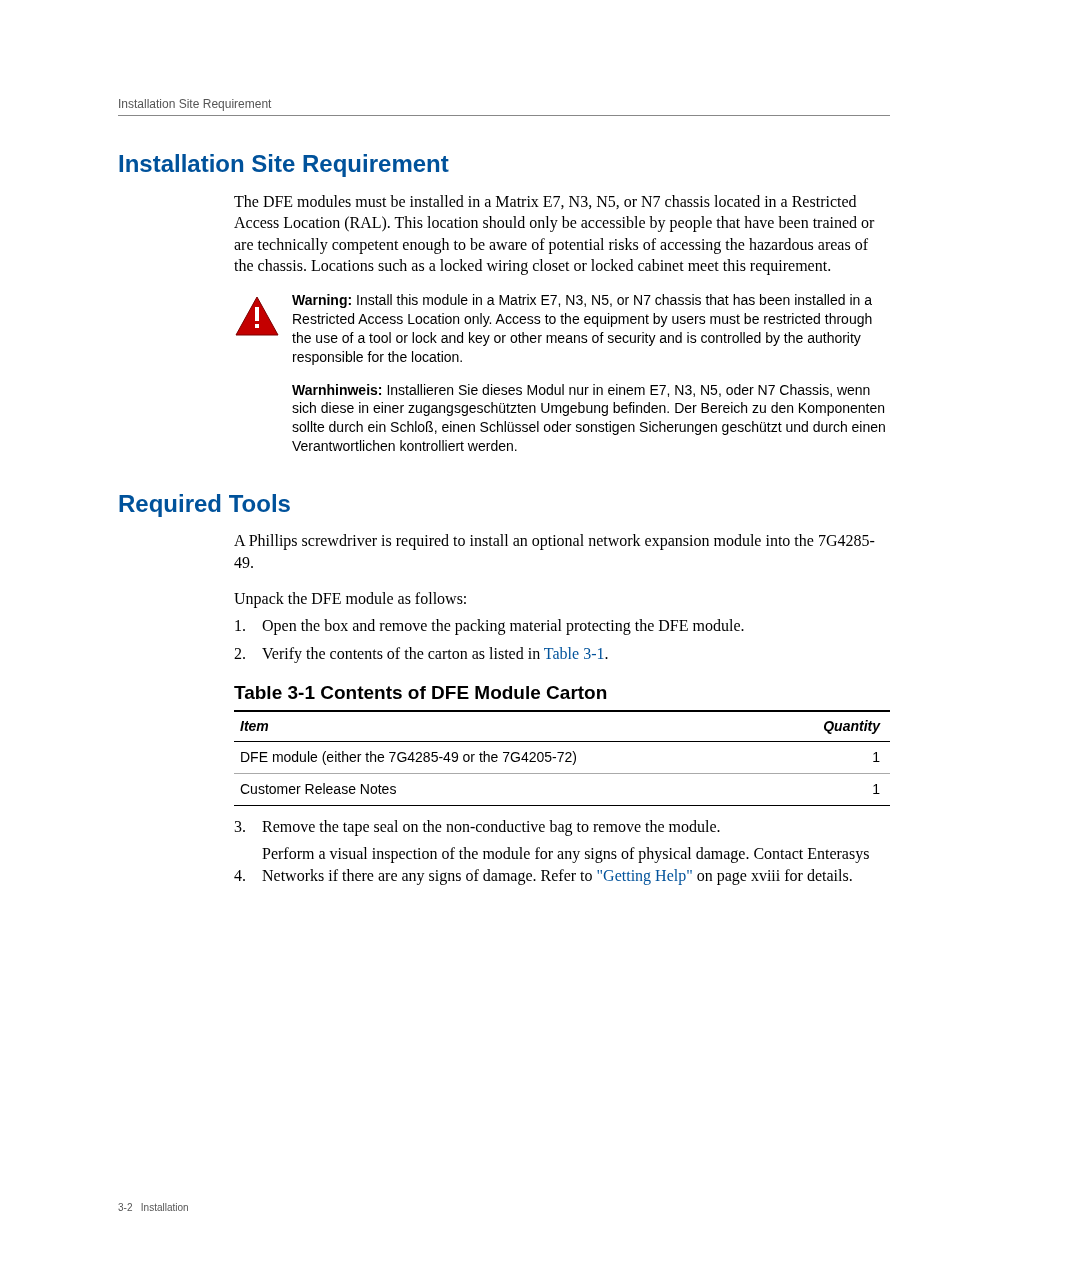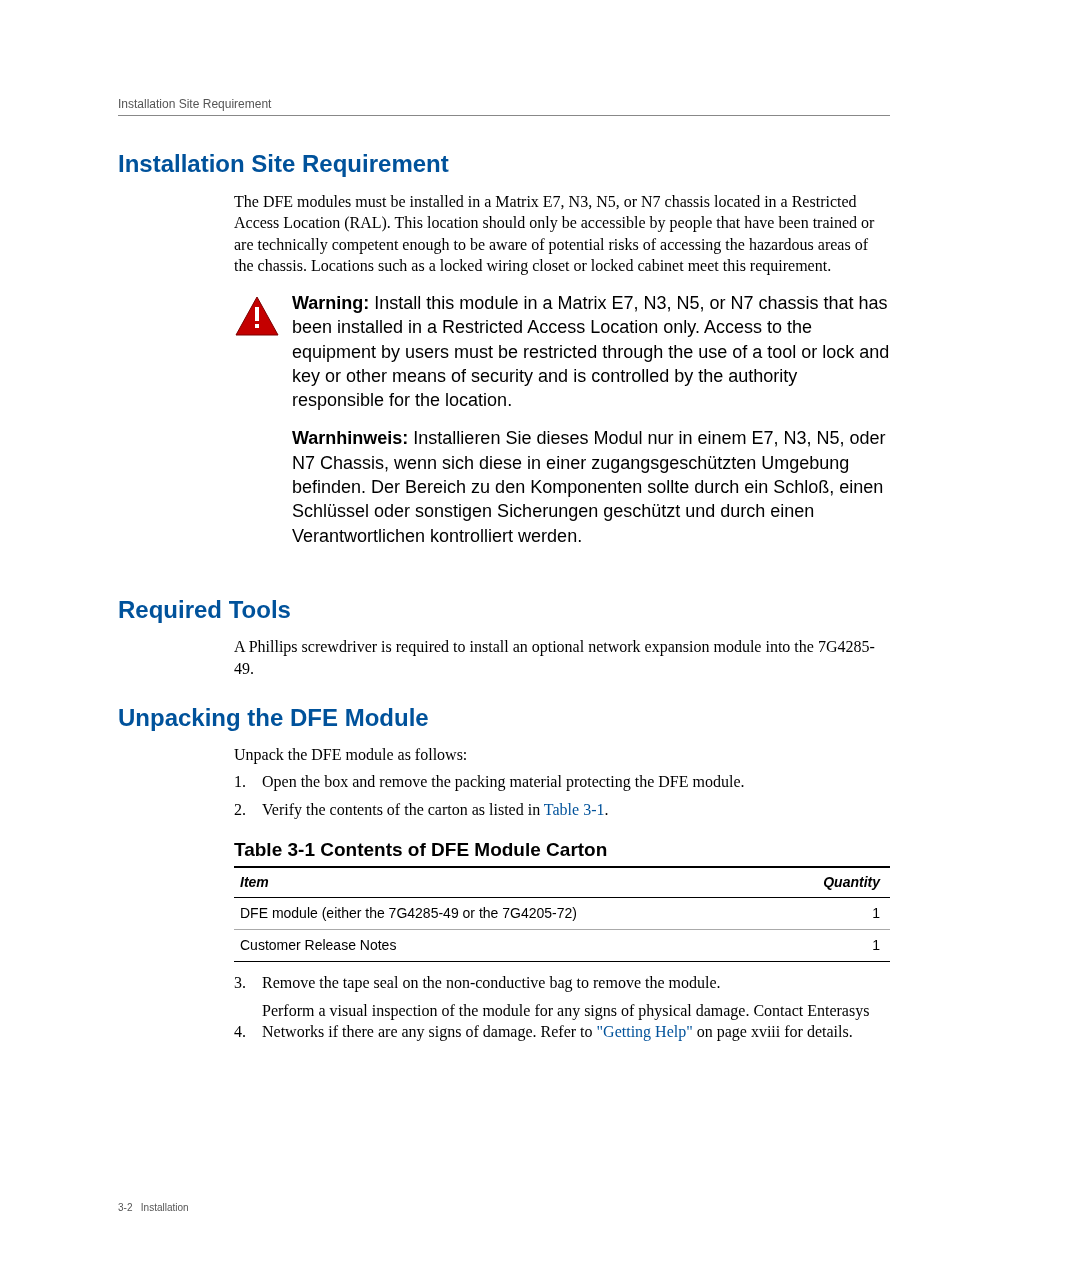--- a/index.html
+++ b/index.html
@@ -42,26 +42,26 @@
   
   .notice-block {
     margin-left: 116px;
     display: flex;
     align-items: flex-start;
     gap: 12px;
     margin-top: 14px;
   }
   .notice-text {
     font-family: Arial, Helvetica, sans-serif;
-    font-size: 18px;
+    font-size: 14px;
     line-height: 1.35;
     flex: 1;
   }
   .notice-text p { margin: 0 0 14px 0; }
-  .notice-text p:last-child { margin-bottom: 20px; }
+  .notice-text p:last-child { margin-bottom: 6px; }
   .icon-col { width: 46px; flex: 0 0 46px; padding-top: 4px;}
   ol.steps {
     margin: 6px 0 10px 0;
     padding-left: 0;
     list-style: none;
     counter-reset: step;
   }
   ol.steps > li {
     counter-increment: step;
     display: flex;
@@ -139,21 +139,20 @@
       <p><strong>Warning:</strong><span> Install this module in a Matrix E7, N3, N5, or N7 chassis that has been installed in a Restricted Access Location only. Access to the equipment by users must be restricted through the use of a tool or lock and key or other means of security and is controlled by the authority responsible for the location.</span></p>
       <p><strong>Warnhinweis:</strong><span> Installieren Sie dieses Modul nur in einem E7, N3, N5, oder N7 Chassis, wenn sich diese in einer zugangsgeschützten Umgebung befinden. Der Bereich zu den Komponenten sollte durch ein Schloß, einen Schlüssel oder sonstigen Sicherungen geschützt und durch einen Verantwortlichen kontrolliert werden.</span></p>
     </div>
   </div>
 
   <h2 class="section" style="margin-top:26px;">Required Tools</h2>
   <div class="body-indent">
     <p class="body">A Phillips screwdriver is required to install an optional network expansion module into the 7G4285-49.</p>
   </div>
 
-  <h2 class="section" style="margin-top:22px;">Unpacking the DFE Module</h2>
   <div class="body-indent">
     <p class="body" style="margin-bottom:6px;">Unpack the DFE module as follows:</p>
 
     <ol class="steps">
       <li>
           <span>Open the box and remove the packing material protecting the DFE module.</span>
         </li>
       <li>
         <span>
           <span>Verify the contents of the carton as listed in </span><span class="tlink">Table 3-1</span><span>.</span>

